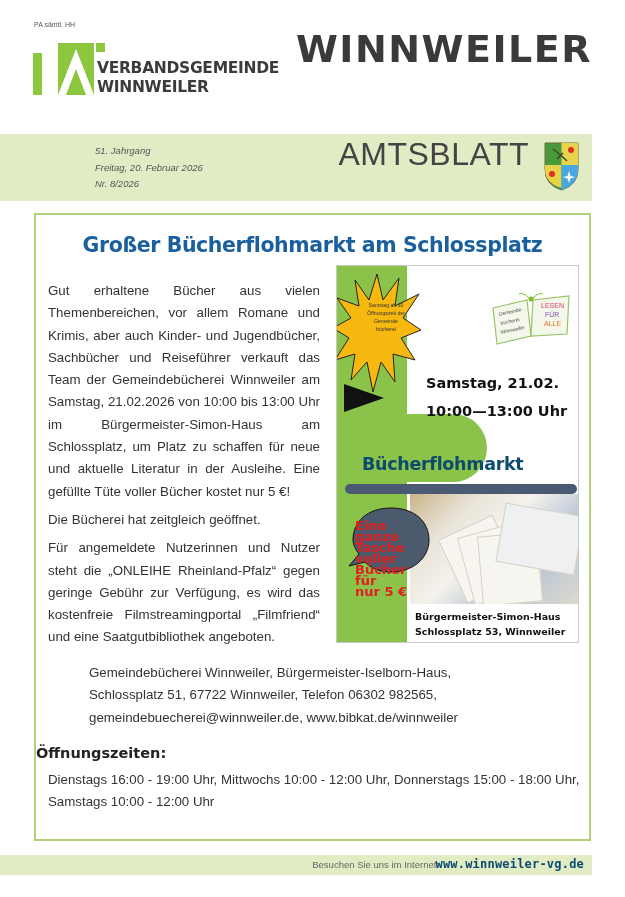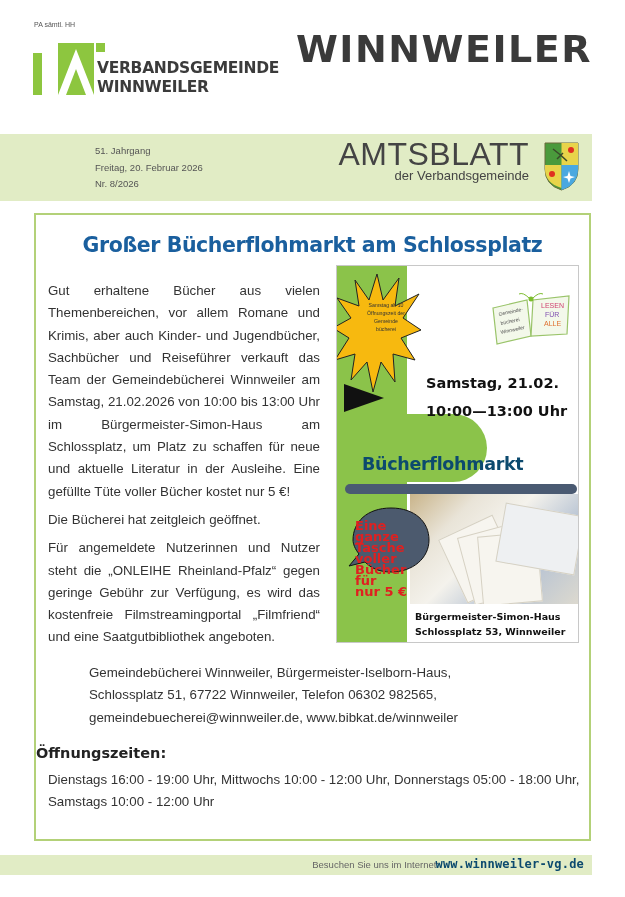--- a/index.html
+++ b/index.html
@@ -14,21 +14,21 @@
     .logo .tri-block svg { position: absolute; left: 0; top: 0; }
     .logo .sq { position: absolute; left: 63px; top: 0; width: 9px; height: 9px; background: #8dc63f; }
     .logo .l1, .logo .l2 { position: absolute; left: 64px; font-family: "DejaVu Sans", sans-serif; font-weight: bold; font-size: 15.5px; color: #3b3b3b; letter-spacing: -0.3px; }
     .logo .l1 { top: 16px; }
     .logo .l2 { top: 35px; }
 
     .mast { position: absolute; right: 33px; top: 28px; text-align: left; font-family: "DejaVu Sans", sans-serif; font-weight: bold; color: #3a3a3a; font-size: 38px; line-height: 43px; letter-spacing: 1.5px; }
     .mast div { white-space: nowrap; }
 
     .band { position: absolute; left: 0; top: 134px; width: 592px; height: 67px; background: #e1ecc5; }
-    .band .meta { position: absolute; left: 95px; top: 9px; font-size: 9.5px; color: #555; line-height: 16.5px; }
+    .band .meta { position: absolute; left: 95px; top: 9px; font-size: 9.5px; color: #555; line-height: 16.5px; font-style: italic; }
     .band .amts { position: absolute; right: 63px; top: 6px; text-align: right; color: #444; }
     .band .amts .big { font-size: 32px; letter-spacing: 0.5px; line-height: 28px; }
     .band .amts .sub { font-size: 13px; line-height: 16px; }
     .crest { position: absolute; right: 12px; top: 7px; width: 37px; height: 50px; }
 
     .frame { position: absolute; left: 34px; top: 213px; width: 557px; height: 628px; border: 2px solid #b3d178; }
 
     .headline { position: absolute; left: 0; right: 0; top: 18px; text-align: center; color: #1a5f9e; font-family: "DejaVu Sans", sans-serif; font-weight: bold; font-size: 20.5px; letter-spacing: -0.4px; }
 
     .body-text { position: absolute; left: 12px; top: 65px; width: 272px; font-size: 13.3px; line-height: 22.3px; color: #333; text-align: justify; }
@@ -85,21 +85,20 @@
 </div>
 
 <div class="band">
   <div class="meta">
     <div>51. Jahrgang</div>
     <div>Freitag, 20. Februar 2026</div>
     <div>Nr. 8/2026</div>
   </div>
   <div class="amts">
     <div class="big">AMTSBLATT</div>
-    <div class="sub">der Verbandsgemeinde</div>
   </div>
   <div class="crest">
     <svg width="37" height="50" viewBox="0 0 37 50">
       <path d="M2,2 H35 V28 Q35,44 18.5,49 Q2,44 2,28 Z" fill="#4a9a3c" stroke="#6a6a3a" stroke-width="1"></path>
       <path d="M18.5,2 H35 V24 H18.5 Z" fill="#e8d44a"></path>
       <path d="M2,24 H18.5 V47 Q2,42 2,28 Z" fill="#e8d44a"></path>
       <path d="M18.5,24 H35 V28 Q35,44 18.5,49 Z" fill="#4aa8e0"></path>
       <circle cx="28" cy="9" r="3" fill="#e03020"></circle>
       <circle cx="9" cy="33" r="3" fill="#e03020"></circle>
       <path d="M26,30 L27.5,35 L32,36 L27.5,37.5 L26,42 L24.5,37.5 L20,36 L24.5,35 Z" fill="#ffffff"></path>
@@ -170,19 +169,19 @@
     <div class="addr2">Schlossplatz 53, Winnweiler</div>
   </div>
 
   <div class="contact">
     <div>Gemeindebücherei Winnweiler, Bürgermeister-Iselborn-Haus,</div>
     <div>Schlossplatz 51, 67722 Winnweiler, Telefon 06302 982565,</div>
     <div>gemeindebuecherei@winnweiler.de, www.bibkat.de/winnweiler</div>
   </div>
 
   <div class="hours-title">Öffnungszeiten:</div>
-  <div class="hours">Dienstags 16:00 - 19:00 Uhr, Mittwochs 10:00 - 12:00 Uhr, Donnerstags 05:00 - 18:00 Uhr, Samstags 10:00 - 12:00 Uhr</div>
+  <div class="hours">Dienstags 16:00 - 19:00 Uhr, Mittwochs 10:00 - 12:00 Uhr, Donnerstags 15:00 - 18:00 Uhr, Samstags 10:00 - 12:00 Uhr</div>
 </div>
 
 <div class="footer">
   <span class="lbl">Besuchen Sie uns im Internet:</span>
   <span class="url">www.winnweiler-vg.de</span>
 </div>
 
 </body></html>

